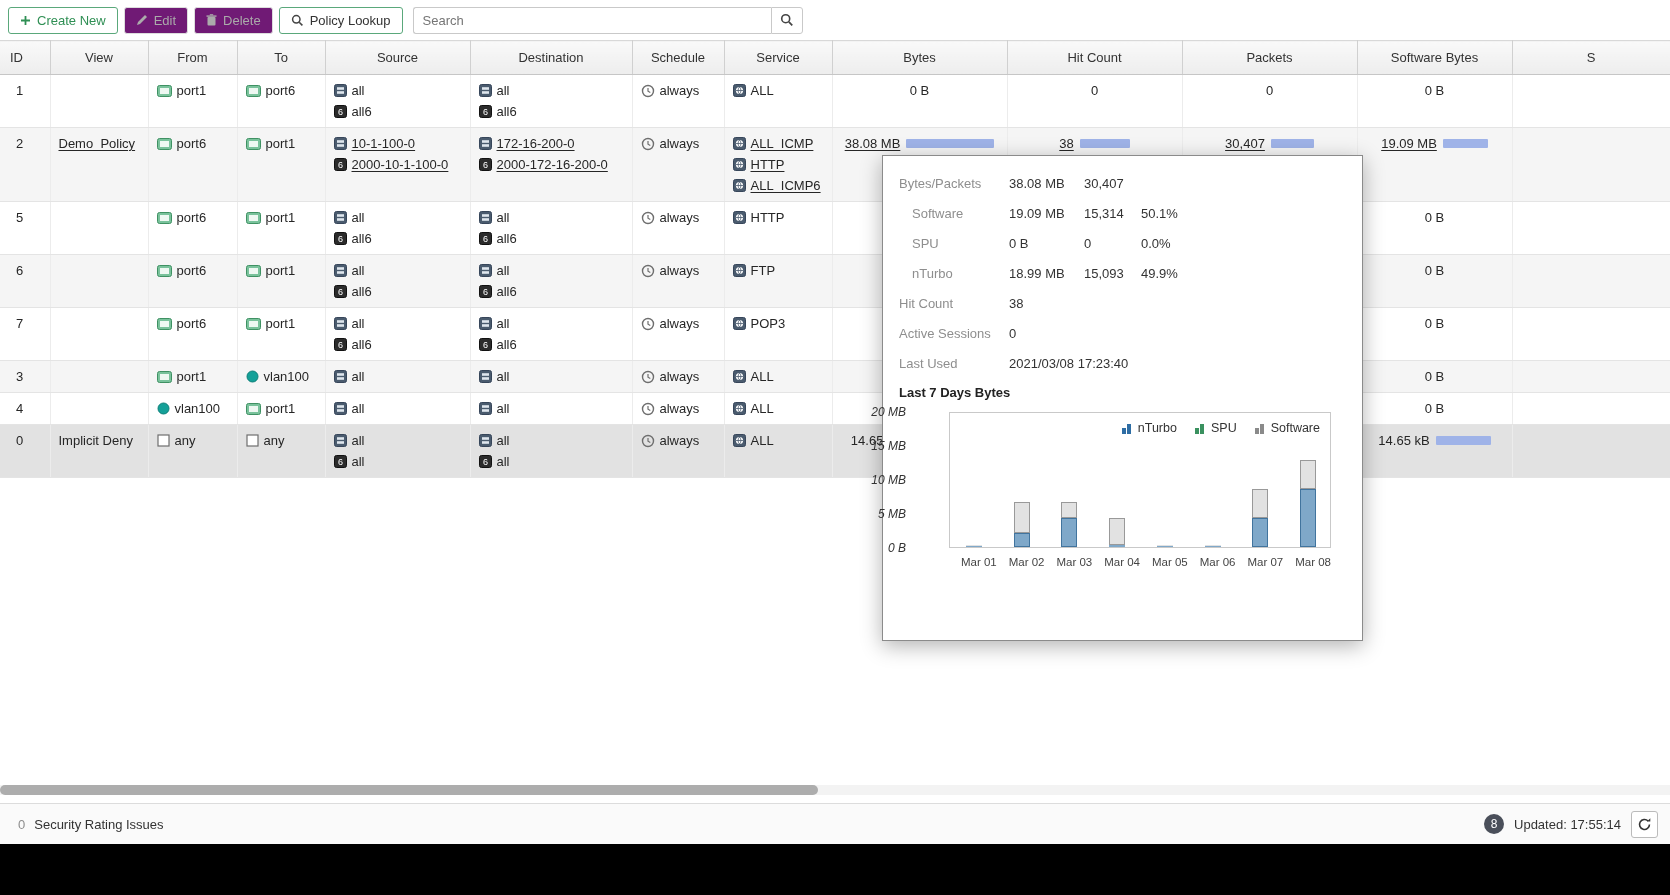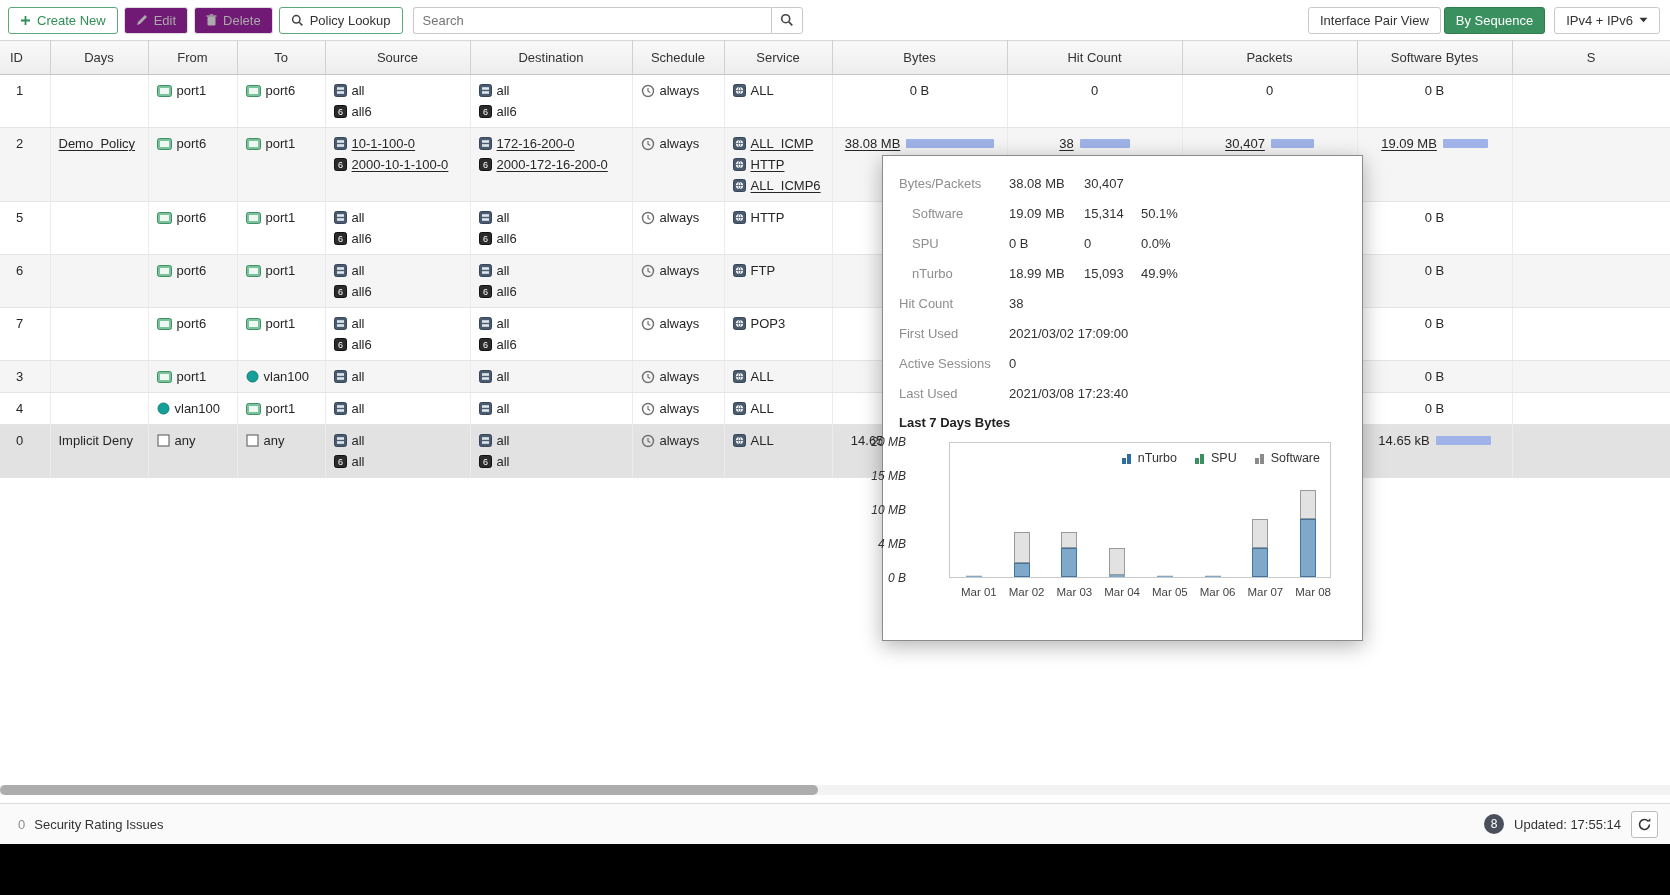--- a/index.html
+++ b/index.html
@@ -117,36 +117,20 @@
       <input type="text" placeholder="Search" style="">
       <button class="searchbtn">
         <span class="icon">
             <svg width="14" height="14" viewBox="0 0 13 13">
               <circle cx="5.3" cy="5.3" r="3.7" fill="none" stroke="#444" stroke-width="1.5"></circle>
               <path d="M8.2 8.2l3.2 3.2" stroke="#444" stroke-width="1.6"></path>
             </svg>
           </span>
       </button>
     </div>
-    <div class="tb-right">
-      <button class="btn">
-        <span>Interface Pair View</span>
-      </button>
-      <button class="btn btn-green">
-        <span>By Sequence</span>
-      </button>
-      <button class="btn" style="margin-left:6px;">
-        <span>IPv4 + IPv6</span>
-        <span class="icon">
-            <svg width="9" height="6">
-              <path d="M0.5 0.8l4 4.4 4-4.4z" fill="#333"></path>
-            </svg>
-          </span>
-      </button>
-    </div>
   </div>
 
   <table>
     <colgroup id="cols">
         <col style="width: 50px;">
         <col style="width: 98px;">
         <col style="width: 89px;">
         <col style="width: 88px;">
         <col style="width: 145px;">
         <col style="width: 162px;">
@@ -154,21 +138,21 @@
         <col style="width: 108px;">
         <col style="width: 175px;">
         <col style="width: 175px;">
         <col style="width: 175px;">
         <col style="width: 155px;">
         <col style="width: 158px;">
       </colgroup>
     <thead>
         <tr id="header-row">
           <th class="th-id"><span>ID</span></th>
-          <th><span>Days</span></th>
+          <th><span>View</span></th>
           <th><span>From</span></th>
           <th><span>To</span></th>
           <th><span>Source</span></th>
           <th><span>Destination</span></th>
           <th><span>Schedule</span></th>
           <th><span>Service</span></th>
           <th><span>Bytes</span></th>
           <th><span>Hit Count</span></th>
           <th><span>Packets</span></th>
           <th><span>Software Bytes</span></th>
@@ -1053,43 +1037,37 @@
           <span class="tt-v2">15,093</span>
           <span class="tt-v3">49.9%</span>
         </div>
         <div class="tt-row">
           <span class="tt-label">Hit Count</span>
           <span class="tt-v1">38</span>
           <span class="tt-v2"></span>
           <span class="tt-v3"></span>
         </div>
         <div class="tt-row">
-          <span class="tt-label">First Used</span>
-          <span class="tt-v1">2021/03/02 17:09:00</span>
-          <span class="tt-v2"></span>
-          <span class="tt-v3"></span>
-        </div>
-        <div class="tt-row">
           <span class="tt-label">Active Sessions</span>
           <span class="tt-v1">0</span>
           <span class="tt-v2"></span>
           <span class="tt-v3"></span>
         </div>
         <div class="tt-row">
           <span class="tt-label">Last Used</span>
           <span class="tt-v1">2021/03/08 17:23:40</span>
           <span class="tt-v2"></span>
           <span class="tt-v3"></span>
         </div>
       </div>
     <div class="tt-title">Last 7 Days Bytes</div>
     <div class="chart">
       <div id="chart-yticks">
           <span class="ytick" style="top: 135px;">0 B</span>
-          <span class="ytick" style="top: 101px;">4 MB</span>
+          <span class="ytick" style="top: 101px;">5 MB</span>
           <span class="ytick" style="top: 67px;">10 MB</span>
           <span class="ytick" style="top: 33px;">15 MB</span>
           <span class="ytick" style="top: -1px;">20 MB</span>
         </div>
       <div class="plot" id="chart-plot">
           <div class="seg" style="left: 15.875px; bottom: 0px; height: 1px; background: rgb(127, 168, 201);"></div>
           <div class="seg" style="left: 15.875px; bottom: 1px; height: 1px; background: rgb(226, 226, 226);"></div>
           <div class="seg" style="left: 63.625px; bottom: 0px; height: 14px; background: rgb(127, 168, 201); border: 1px solid rgb(65, 116, 158);"></div>
           <div class="seg" style="left: 63.625px; bottom: 14px; height: 31px; background: rgb(226, 226, 226); border: 1px solid rgb(153, 153, 153);"></div>
           <div class="seg" style="left: 111.375px; bottom: 0px; height: 29px; background: rgb(127, 168, 201); border: 1px solid rgb(65, 116, 158);"></div>

